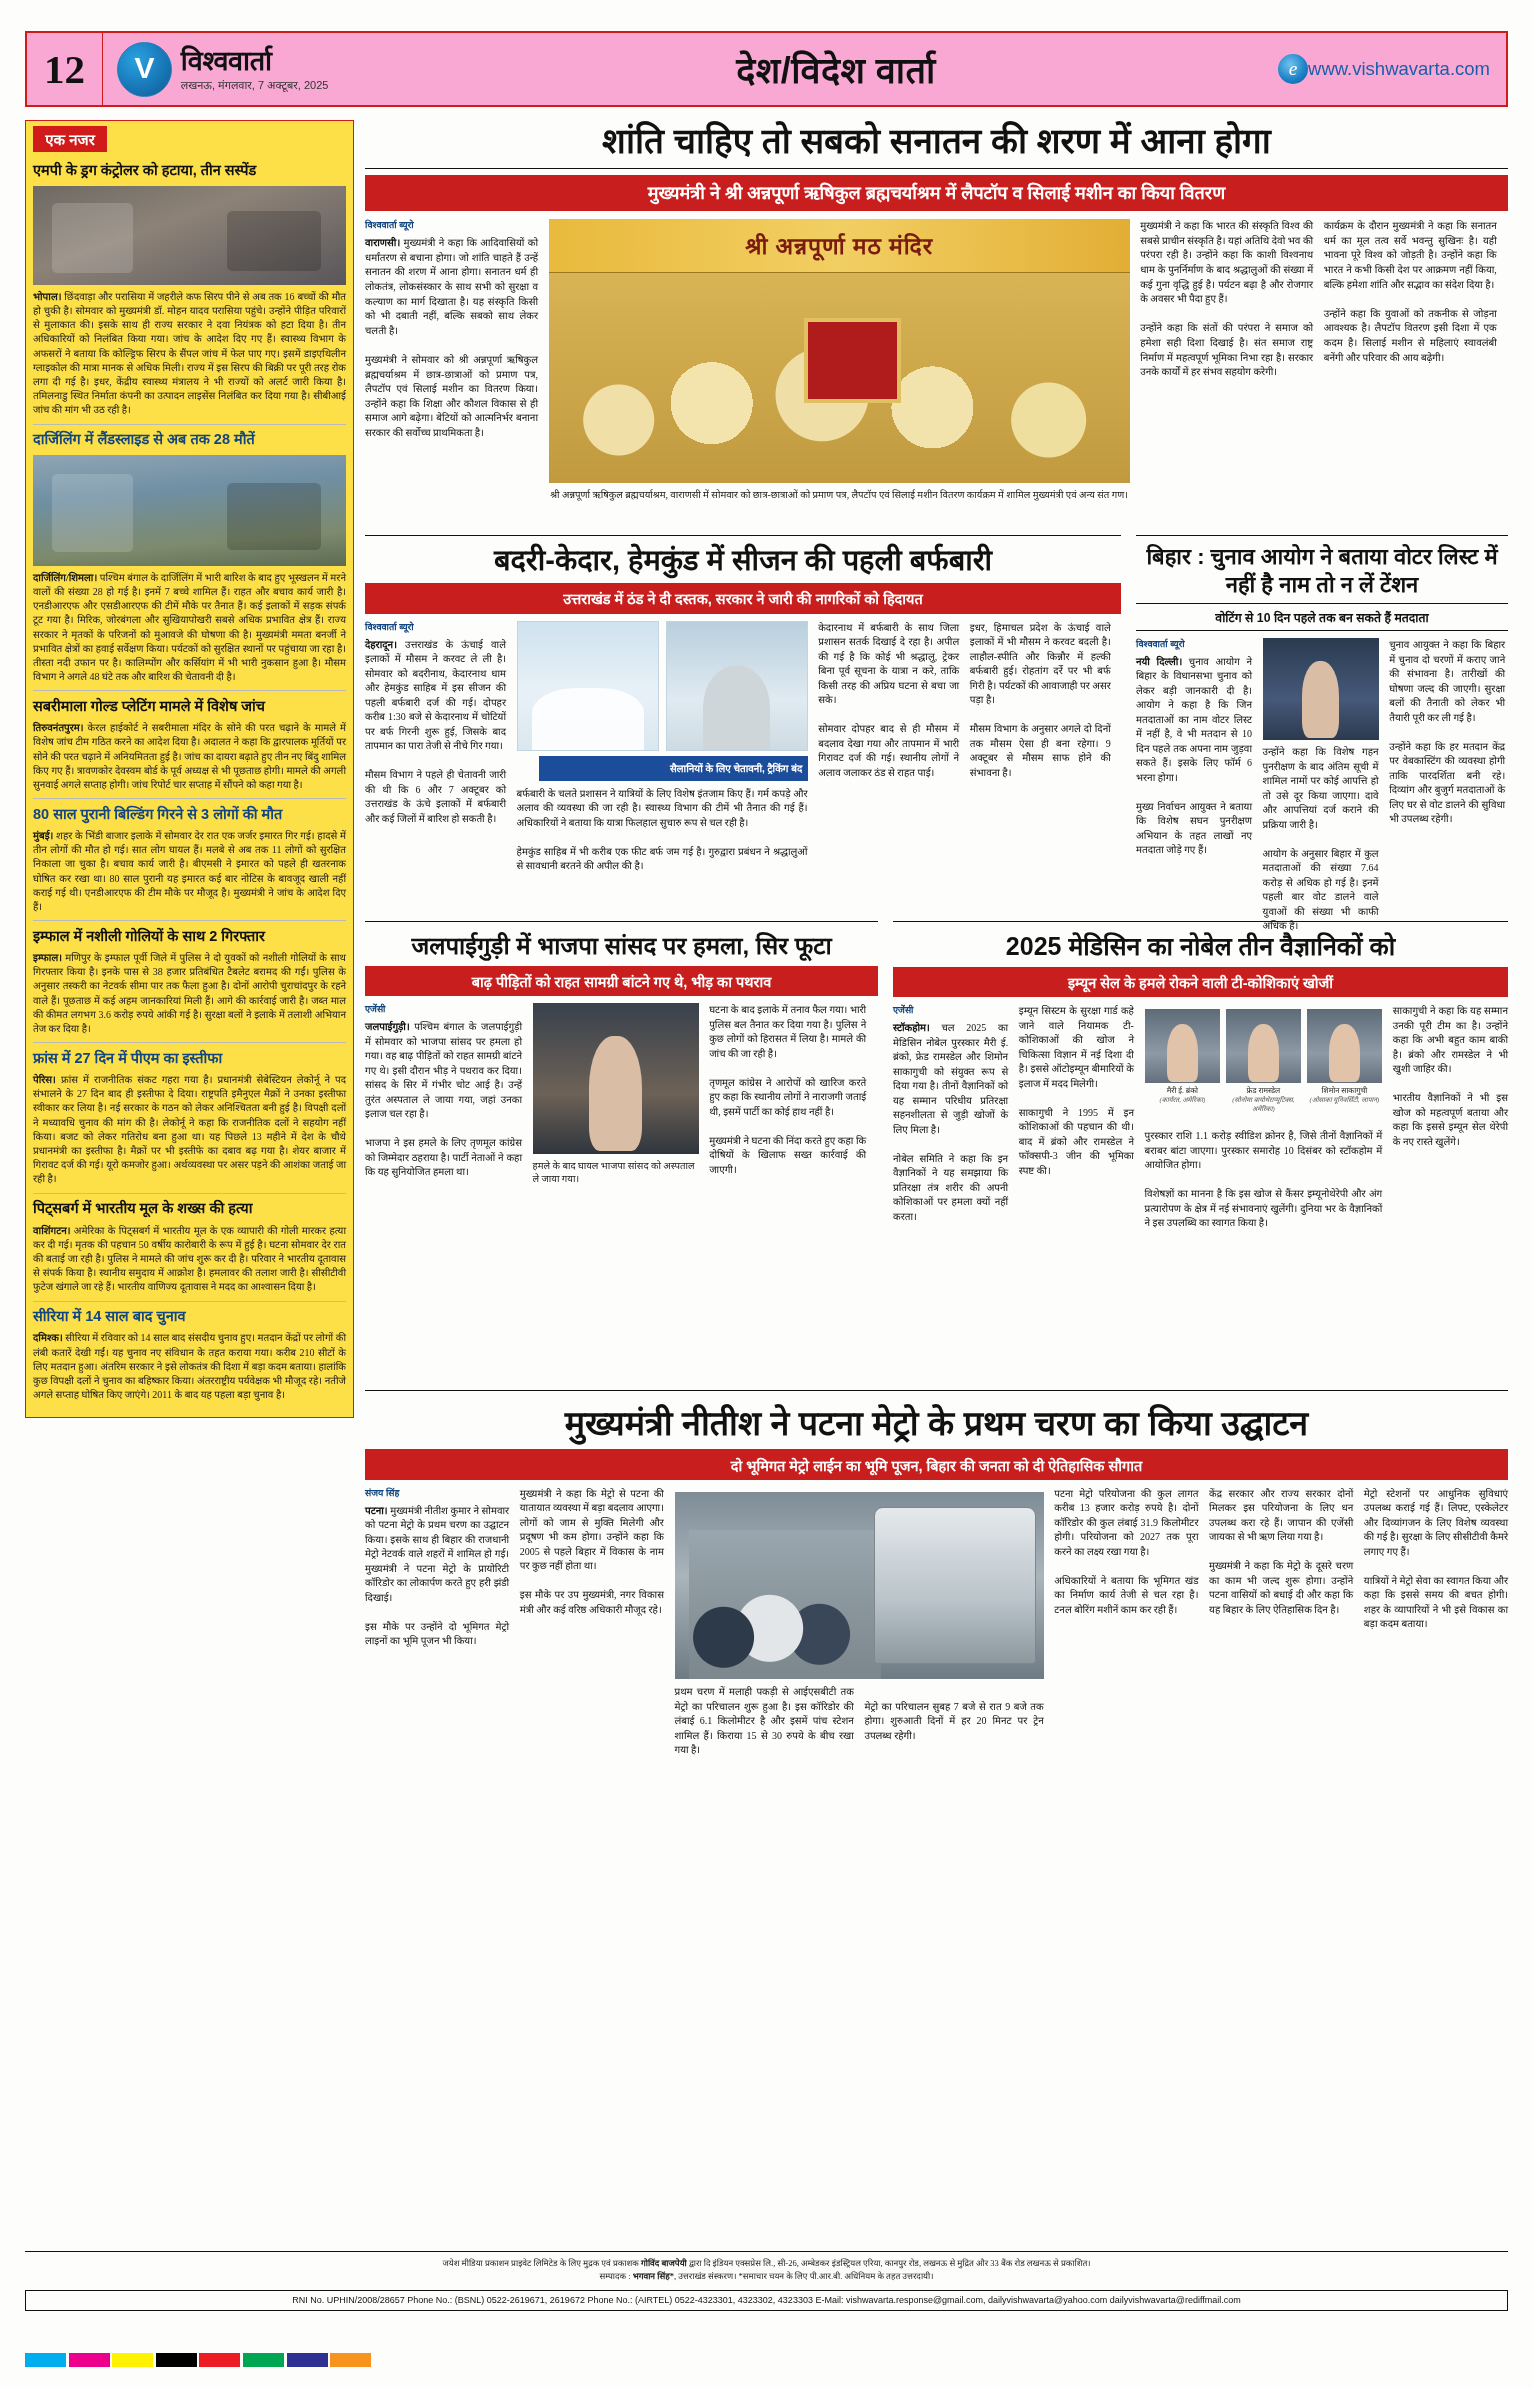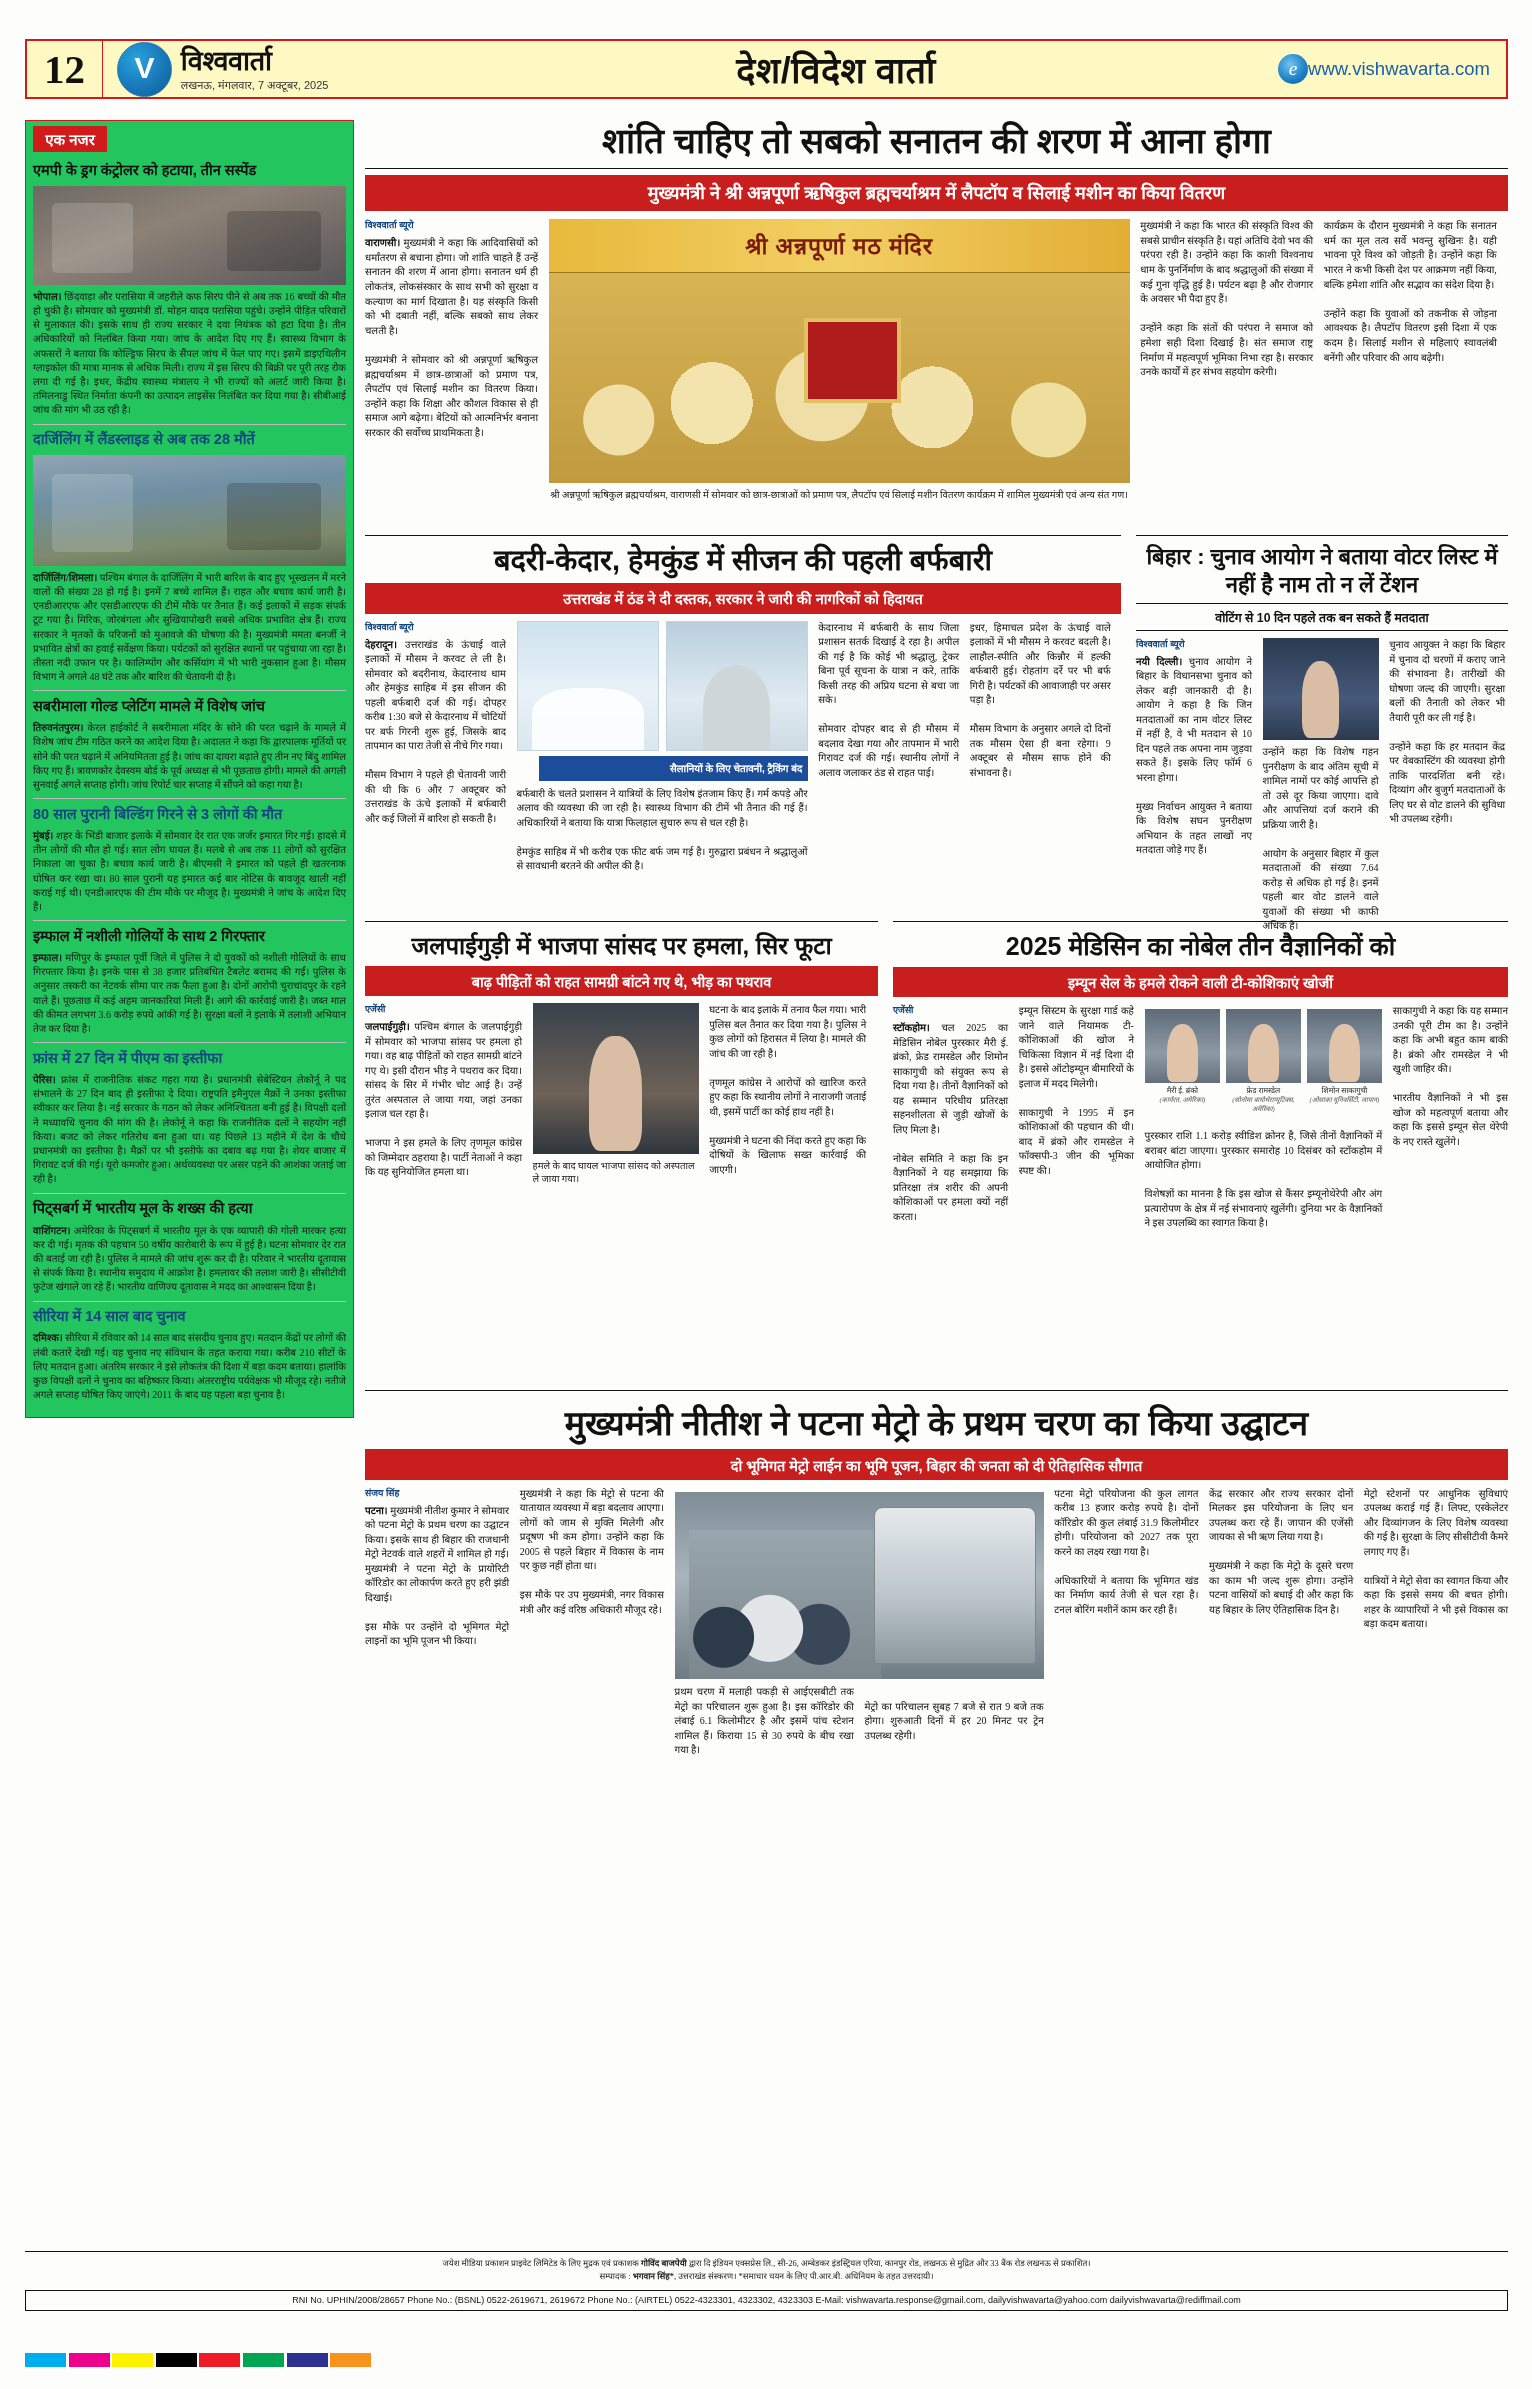--- a/index.html
+++ b/index.html
@@ -11,24 +11,24 @@
     color:#111;
     position:relative;
   }
   .page {
     position:absolute; left:0; top:0; width:1532px; height:2389px;
     background:#fdfdfb;
   }
 
   
   .masthead {
-    position:absolute; left:25px; top:39px; width:1483px; height:60px;
+    position:absolute; left:25px; top:31px; width:1483px; height:76px;
     border:2.6px solid #d11a1a;
     display:flex; align-items:center;
-    background:#fef9c3;
+    background:#f9a8d4;
   }
   .page-num {
     width:76px; height:100%;
     display:flex; align-items:center; justify-content:center;
     font-family:"Liberation Serif", serif;
     font-size:41px; font-weight:bold; color:#111;
     border-right:1.8px solid #d11a1a;
   }
   .logo-wrap {
     display:flex; align-items:center; gap:8.8px; padding:0 14px;
@@ -76,21 +76,21 @@
     content:"e"; position:absolute; inset:0; text-align:center;
     line-height:30px; color:#fff; font-size:19.4px; font-style:italic;
     font-family:"Liberation Serif", serif;
   }
 
   
   .left-col {
     position:absolute; left:25px; top:120px; width:329px;
     border:1.8px solid #d11a1a;
     padding:5.3px 7px 8.8px 7px;
-    background:#22c55e;
+    background:#fde047;
   }
   .eknazar-tab {
     display:inline-block;
     background:#d11a1a; color:#fff;
     font-family:"Liberation Sans", sans-serif;
     font-size:15px; font-weight:bold;
     padding:2.6px 12.3px 3.5px 12.3px;
     margin-bottom:5.3px;
   }
   .ln-head {

